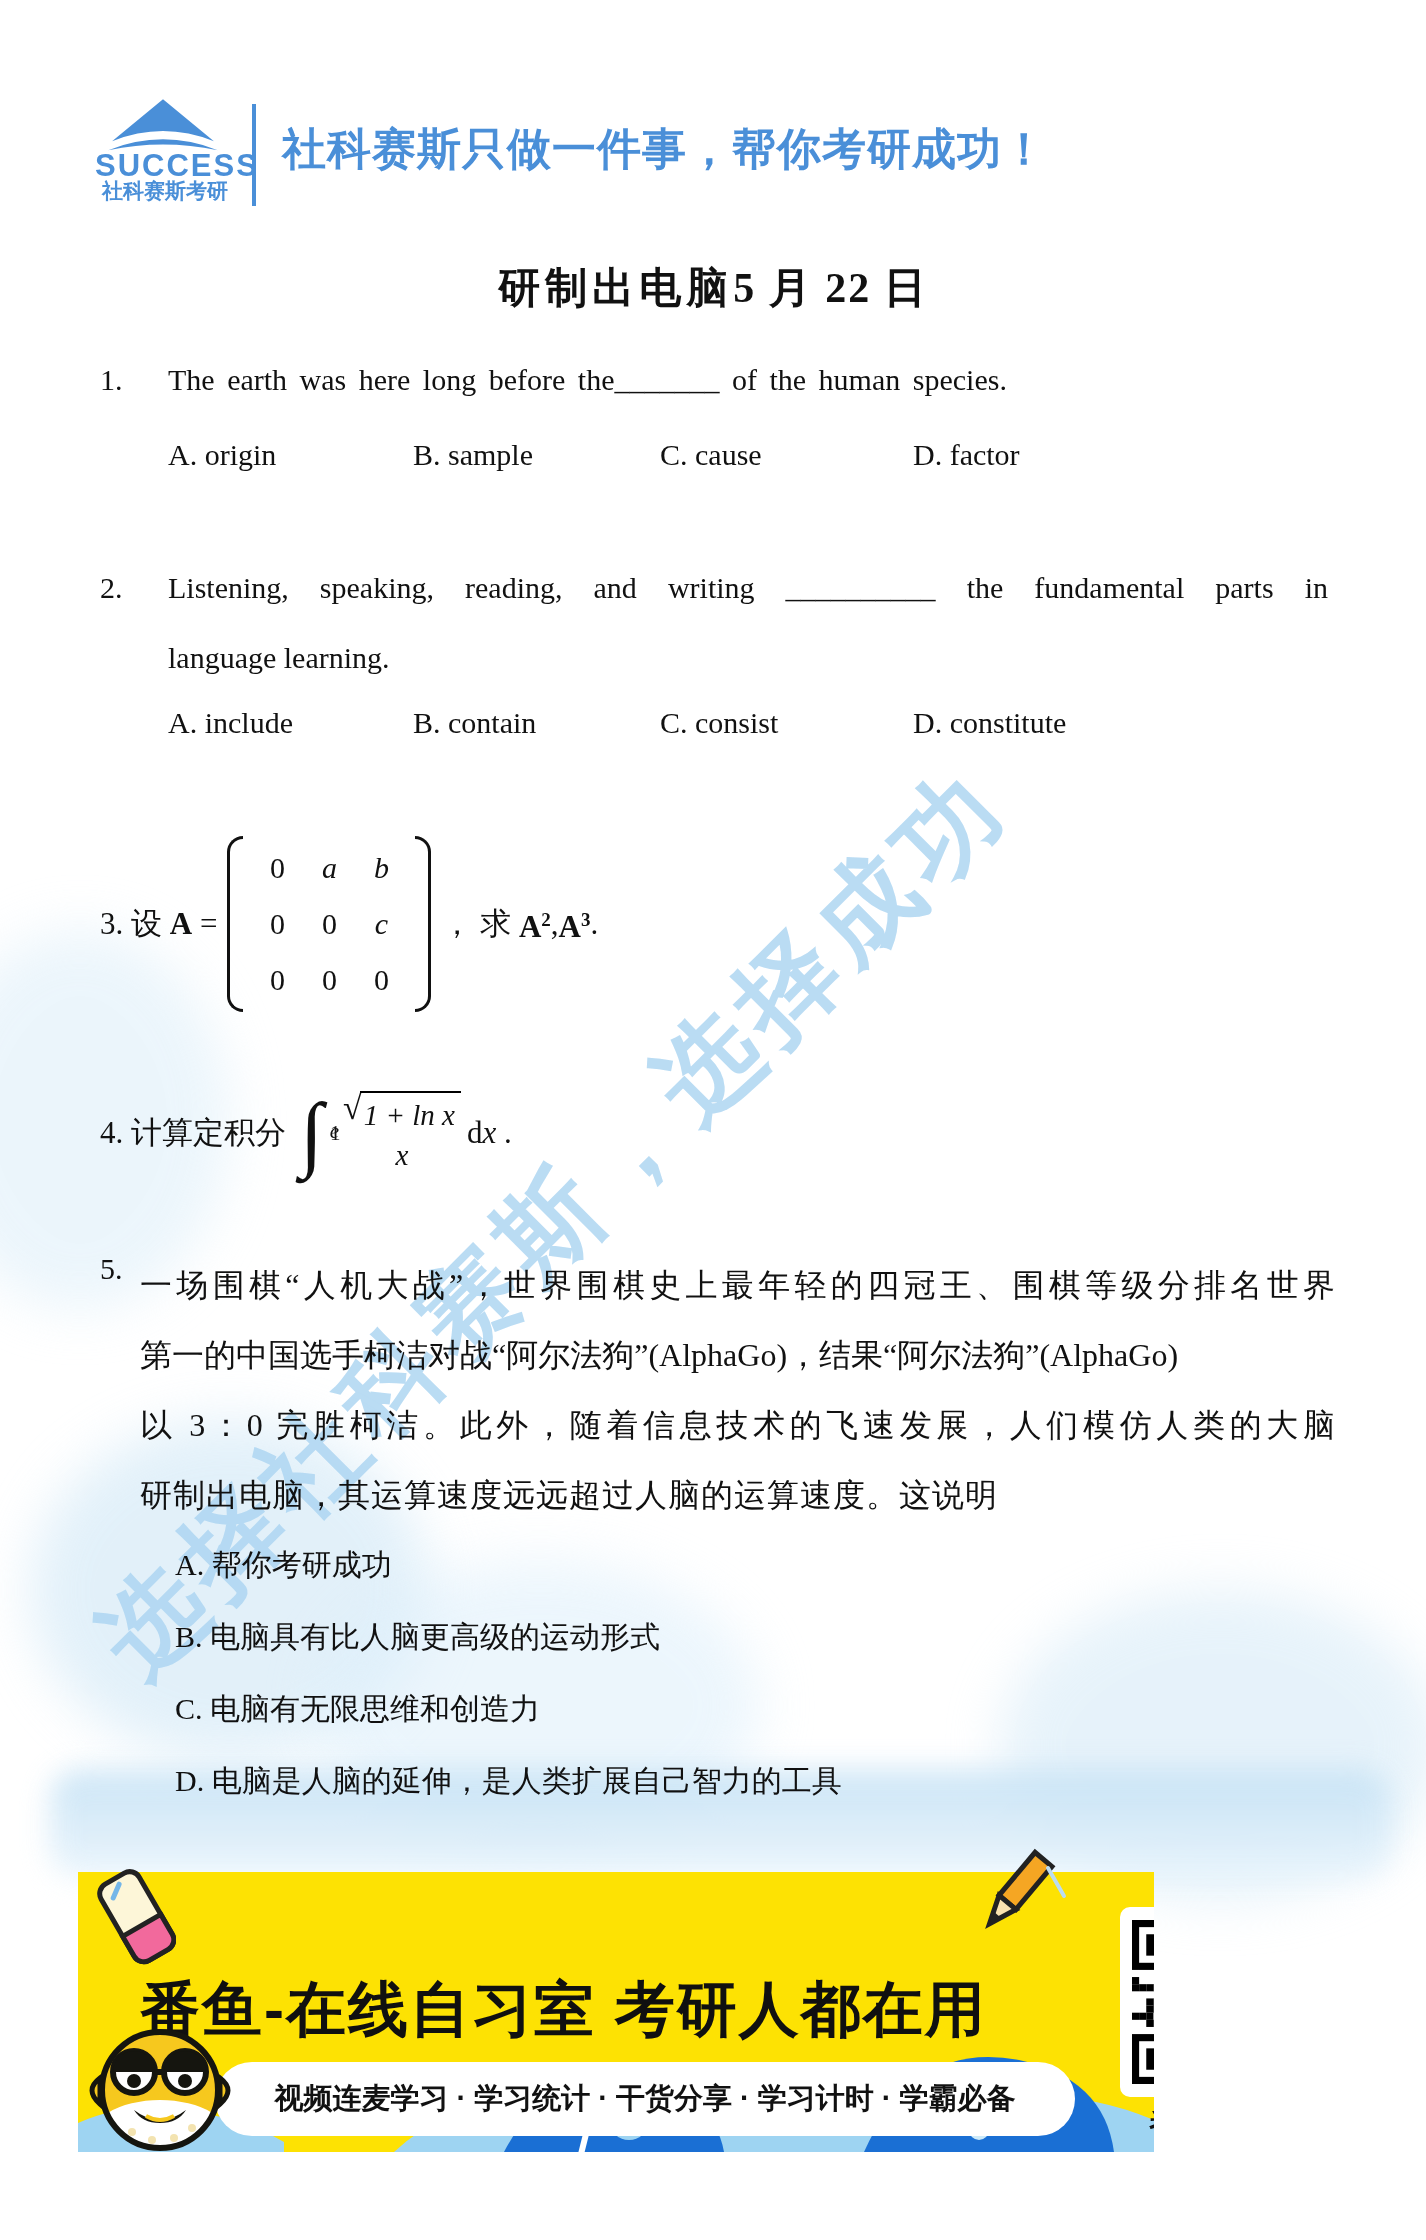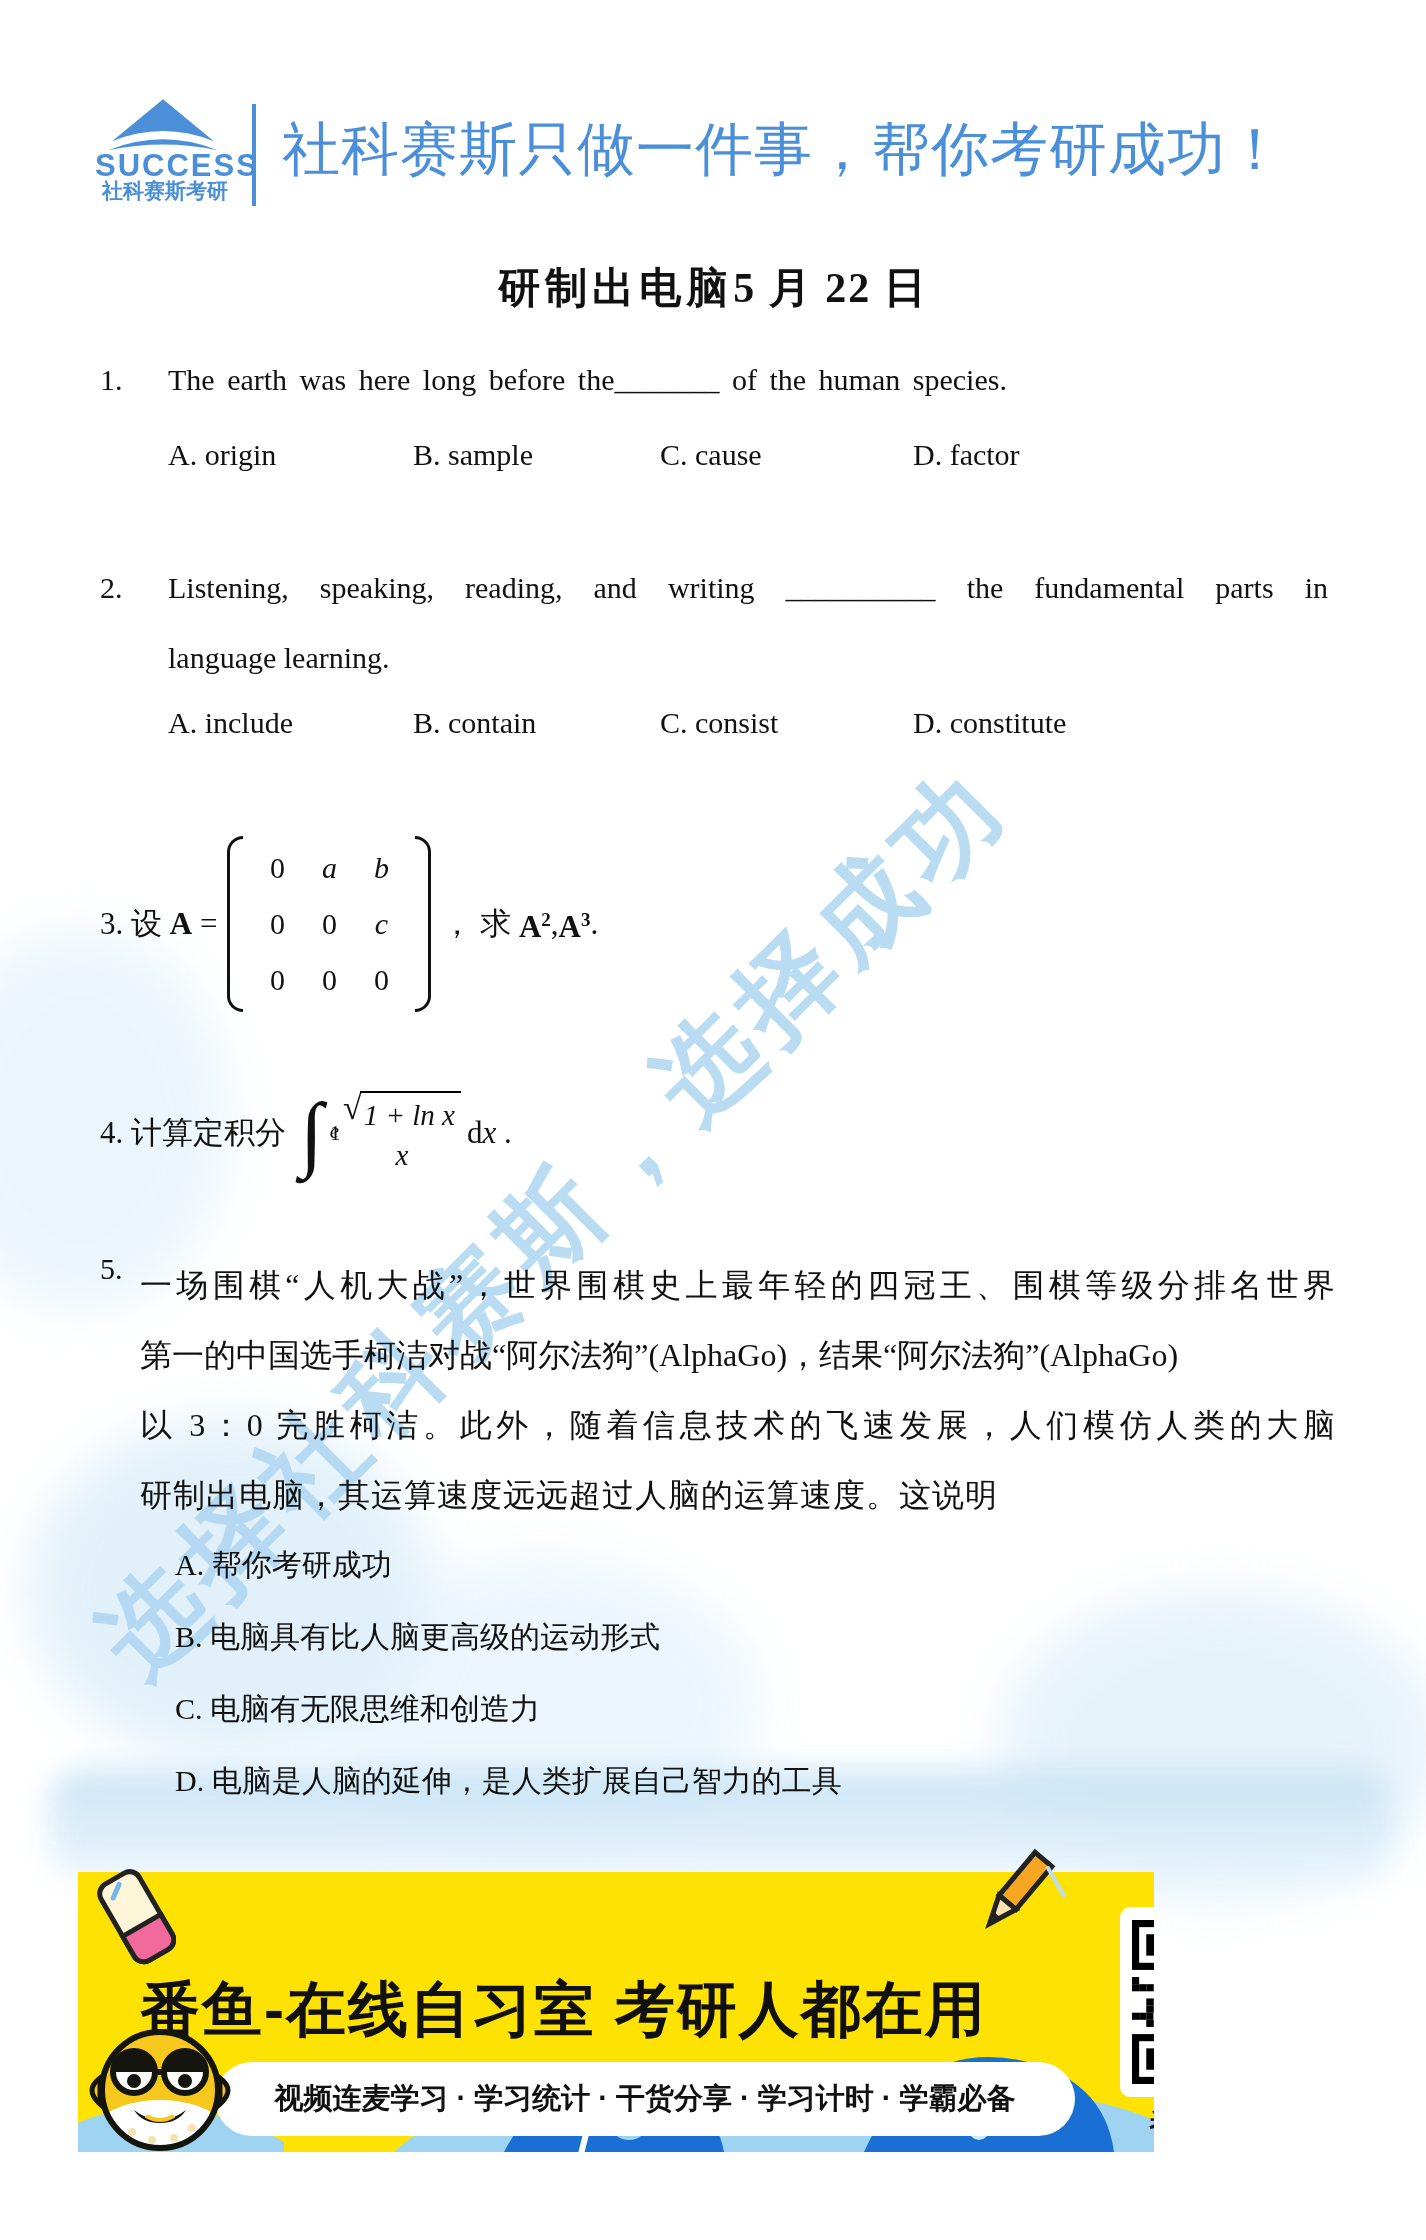--- a/index.html
+++ b/index.html
@@ -14,21 +14,21 @@
   .b5{left:50px;top:1770px;width:1340px;height:108px;background:linear-gradient(180deg,#c2e0f4,#e8f4fc);
       border-radius:30px;filter:blur(14px);opacity:.85;}
   
   .logo-mountain{position:absolute;left:95px;top:98px;width:136px;height:56px;}
   .brand{position:absolute;left:95px;top:148px;width:140px;text-align:center;font-family:"Liberation Sans",sans-serif;
          font-weight:bold;font-size:31px;letter-spacing:2px;color:#4a8fd8;}
   .brand-sub{position:absolute;left:95px;top:177px;width:140px;text-align:center;font-family:"Liberation Sans",sans-serif;
          font-weight:bold;font-size:21px;color:#4a8fd8;}
   .divider{position:absolute;left:252px;top:104px;width:4px;height:102px;background:#4a8fd8;}
   .slogan{position:absolute;left:282px;top:112px;width:1080px;font-family:"Liberation Sans",sans-serif;
-          font-weight:400;font-size:58px;line-height:74px;letter-spacing:1px;color:#4a8fd8;white-space:nowrap;}
+          font-weight:700;font-size:44px;line-height:74px;letter-spacing:1px;color:#4a8fd8;white-space:nowrap;}
   
   .title-row{position:absolute;left:0;top:260px;width:1426px;text-align:center;font-size:42px;font-weight:600;
              letter-spacing:5px;z-index:2;}
   .title-row .t-date{letter-spacing:2px;}
   
   .q{position:absolute;z-index:2;font-size:30px;line-height:40px;}
   .q-num{display:inline-block;width:68px;}
   .q1{left:100px;top:360px;width:1280px;word-spacing:5px;}
   .q2l1{left:100px;top:568px;width:1235px;}
   .q2l1 .jus{display:inline-block;width:1160px;text-align:justify;text-align-last:justify;vertical-align:top;}

